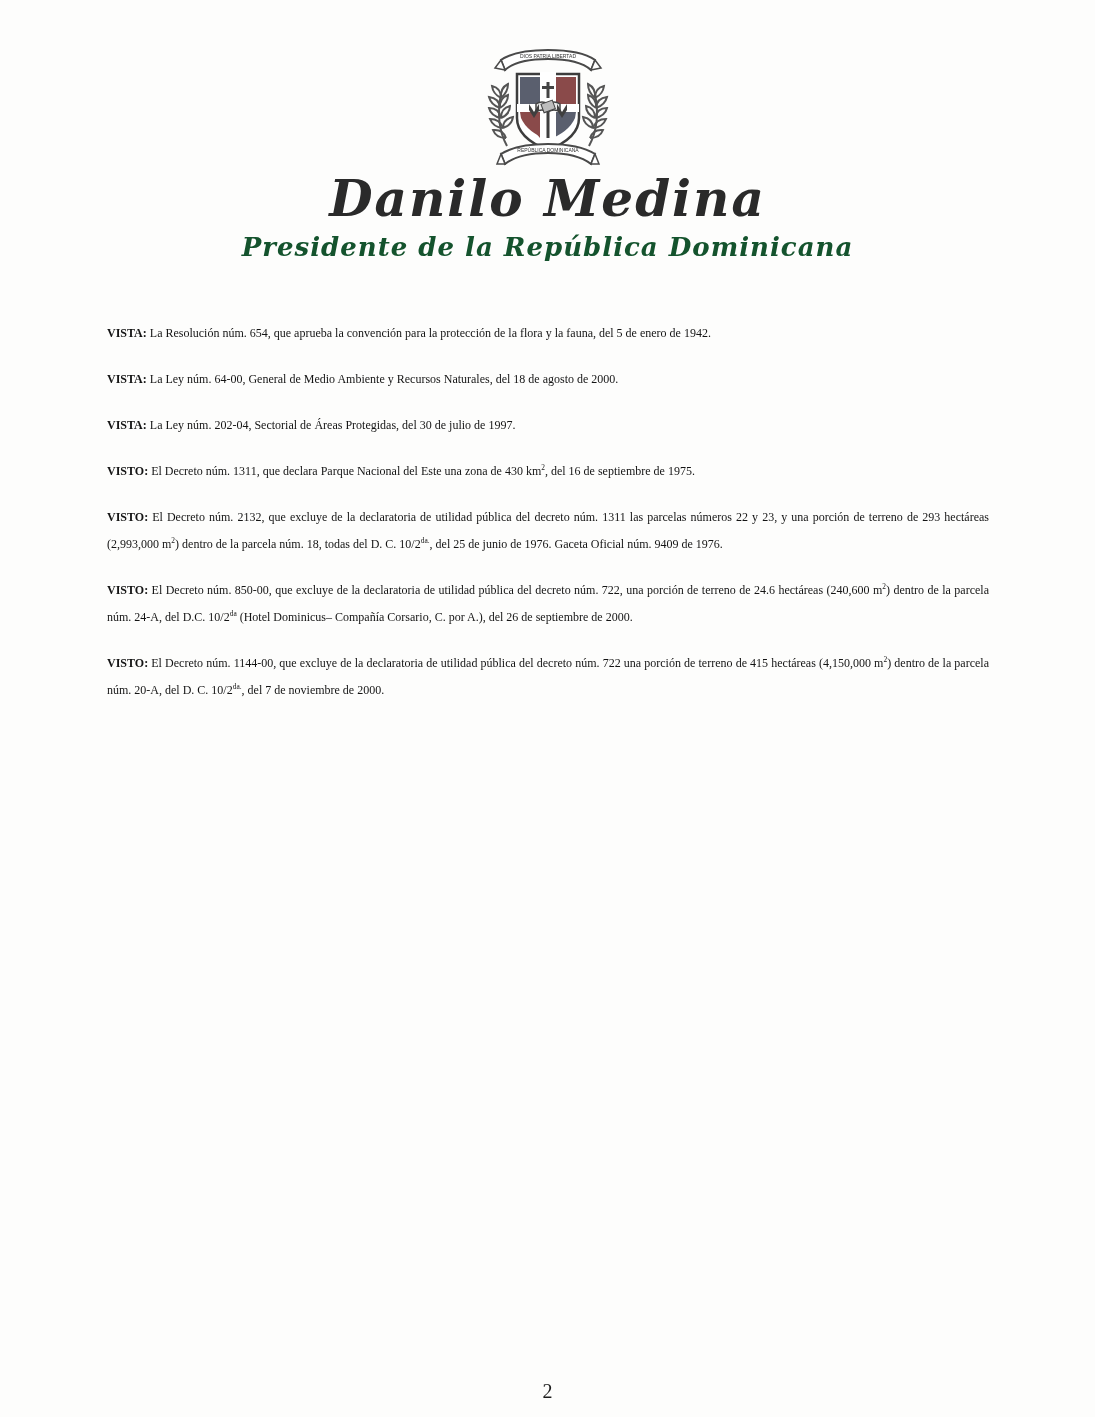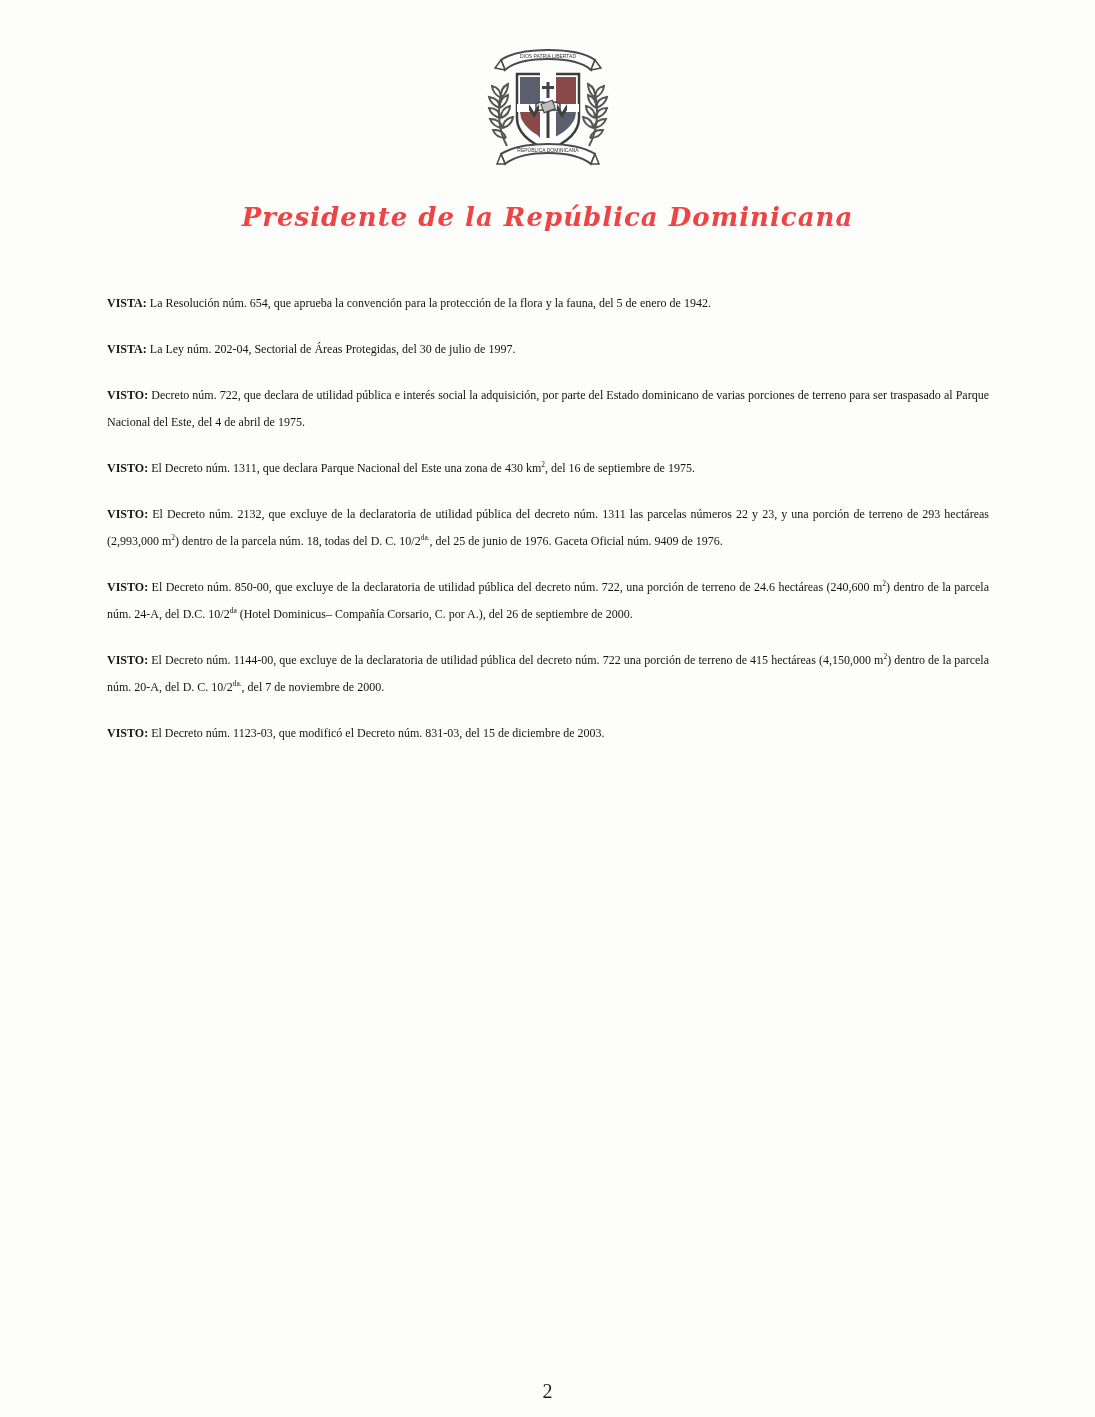--- a/index.html
+++ b/index.html
@@ -35,22 +35,22 @@
     color: #2a2a2a;
     line-height: 1.0;
     margin-top: -4px;
   }
   .script-title {
     font-family: "DejaVu Serif", serif;
     font-style: italic;
     font-weight: bold;
     font-size: 26px;
     letter-spacing: 1px;
-    color: #ef4444;
-    margin-top: 24px;
+    color: #14532d;
+    margin-top: 8px;
   }
   .doc-body {
     margin: 58px 106px 0 107px;
     font-size: 12px;
     line-height: 27px;
     text-align: justify;
   }
   .doc-body p {
     margin: 0 0 19px 0;
   }
@@ -133,28 +133,28 @@
       <path d="M44 58 L49 66 L54 58 L54 52 L49 60 L44 52 Z" fill="#3f3f3f" transform="translate(-2,6)"></path>
       <path d="M68 58 L73 66 L78 58 L78 52 L73 60 L68 52 Z" fill="#3f3f3f" transform="translate(2,6)"></path>
       <rect x="59.5" y="66" width="3" height="26" fill="#3f3f3f"></rect>
 
       <path d="M14 108 Q30 98 61 98 Q92 98 108 108 L104 118 Q90 107 61 107 Q32 107 18 118 Z" fill="#fff" stroke="#4a4a4a" stroke-width="2"></path>
       <path d="M14 108 L10 118 L18 118 Z" fill="#fff" stroke="#4a4a4a" stroke-width="1.5"></path>
       <path d="M108 108 L112 118 L104 118 Z" fill="#fff" stroke="#4a4a4a" stroke-width="1.5"></path>
       <text x="61" y="106" text-anchor="middle" font-size="5" font-family="Liberation Sans, sans-serif" fill="#333">REPÚBLICA DOMINICANA</text>
     </svg>
 
+    <div class="script-name">Danilo Medina</div>
     <div class="script-title">Presidente de la República Dominicana</div>
   </div>
 
   <div class="doc-body">
       <p><span class="para-label">VISTA:</span><span> La Resolución núm. 654, que aprueba la convención para la protección de la flora y la fauna, del 5 de enero de 1942.</span></p>
+      <p><span class="para-label">VISTA:</span><span> La Ley núm. 64-00, General de Medio Ambiente y Recursos Naturales, del 18 de agosto de 2000.</span></p>
       <p><span class="para-label">VISTA:</span><span> La Ley núm. 202-04, Sectorial de Áreas Protegidas, del 30 de julio de 1997.</span></p>
-      <p><span class="para-label">VISTO:</span><span> Decreto núm. 722, que declara de utilidad pública e interés social la adquisición, por parte del Estado dominicano de varias porciones de terreno para ser traspasado al Parque Nacional del Este, del 4 de abril de 1975.</span></p>
       <p><span class="para-label">VISTO:</span><span> El Decreto núm. 1311, que declara Parque Nacional del Este una zona de 430 km<sup>2</sup>, del 16 de septiembre de 1975.</span></p>
       <p><span class="para-label">VISTO:</span><span> El Decreto núm. 2132, que excluye de la declaratoria de utilidad pública del decreto núm. 1311 las parcelas números 22 y 23, y una porción de terreno de 293 hectáreas (2,993,000 m<sup>2</sup>) dentro de la parcela núm. 18, todas del D. C. 10/2<sup>da.</sup>, del 25 de junio de 1976. Gaceta Oficial núm. 9409 de 1976.</span></p>
       <p><span class="para-label">VISTO:</span><span> El Decreto núm. 850-00, que excluye de la declaratoria de utilidad pública del decreto núm. 722, una porción de terreno de 24.6 hectáreas (240,600 m<sup>2</sup>) dentro de la parcela núm. 24-A, del D.C. 10/2<sup>da</sup> (Hotel Dominicus– Compañía Corsario, C. por A.), del 26 de septiembre de 2000.</span></p>
       <p><span class="para-label">VISTO:</span><span> El Decreto núm. 1144-00, que excluye de la declaratoria de utilidad pública del decreto núm. 722 una porción de terreno de 415 hectáreas (4,150,000 m<sup>2</sup>) dentro de la parcela núm. 20-A, del D. C. 10/2<sup>da.</sup>, del 7 de noviembre de 2000.</span></p>
-      <p><span class="para-label">VISTO:</span><span> El Decreto núm. 1123-03, que modificó el Decreto núm. 831-03, del 15 de diciembre de 2003.</span></p>
     </div>
 
   <div class="page-number">2</div>
 </div>
 
 </body></html>

